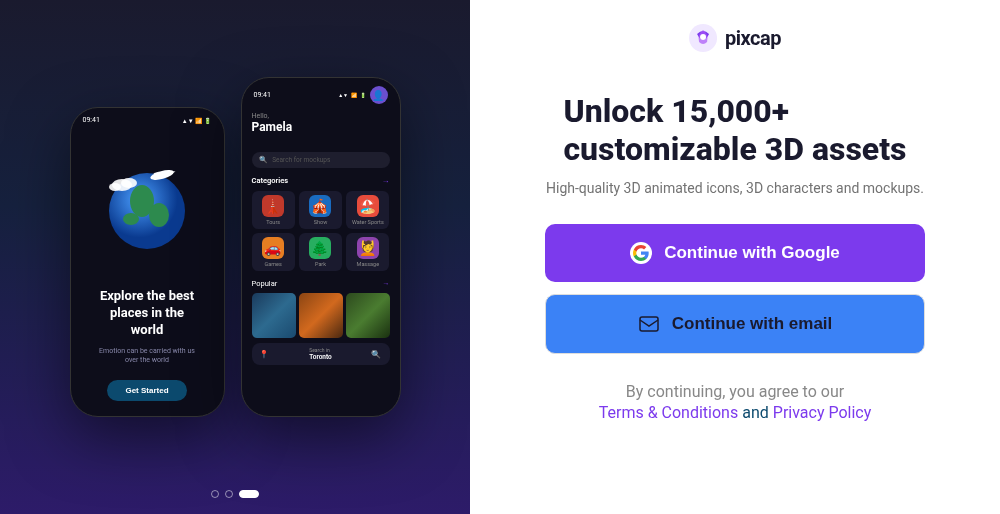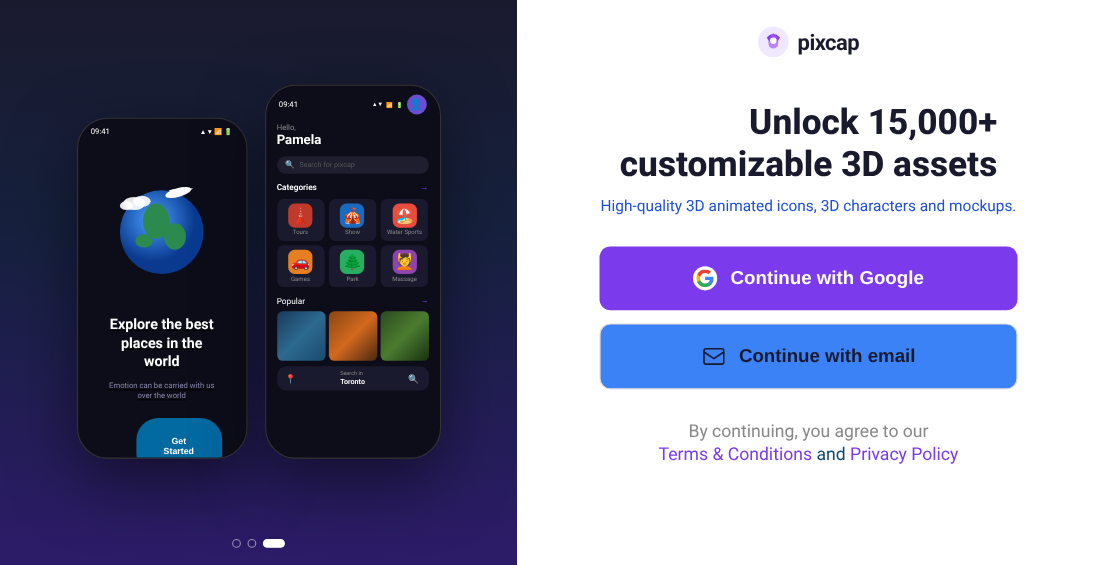--- a/index.html
+++ b/index.html
@@ -74,65 +74,63 @@
       display: flex;
       align-items: center;
       justify-content: center;
       position: relative;
     }
 
     .phone-1-text {
       text-align: center;
       margin-top: 20px;
       padding: 0 10px;
-      text-decoration: underline;
     }
 
     .phone-1-title {
       color: #fff;
       font-size: 13px;
       font-weight: 700;
       line-height: 1.3;
       margin-bottom: 8px;
     }
 
     .phone-1-sub {
       color: #8888aa;
       font-size: 7px;
       line-height: 1.4;
     }
 
     .phone-1-btn {
       margin-top: 14px;
-      background: #0369a1;
+      background: #0c4a6e;
       color: #fff;
       border: none;
       border-radius: 20px;
-      padding: 17px 18px;
+      padding: 6px 18px;
       font-size: 8px;
       font-weight: 600;
       cursor: pointer;
-      margin-left: 31px;
     }
 
     
     .phone-2-content {
       padding: 4px 10px;
     }
 
     .phone-2-hello {
       color: #888;
       font-size: 7px;
     }
 
     .phone-2-name {
       color: #fff;
       font-size: 12px;
       font-weight: 700;
-      margin-bottom: 8px;
+      margin-bottom: 18px;
     }
 
     .phone-2-search {
       background: #1e1e2e;
       border-radius: 8px;
       padding: 4px 8px;
       display: flex;
       align-items: center;
       gap: 4px;
       margin-bottom: 8px;
@@ -274,28 +272,28 @@
       font-size: 20px;
       font-weight: 700;
       color: #1a1a2e;
       letter-spacing: -0.5px;
     }
 
     .main-title {
       font-size: 32px;
       font-weight: 800;
       color: #1a1a2e;
-      text-align: right;
+      text-align: left;
       line-height: 1.2;
       margin-bottom: 12px;
     }
 
     .main-subtitle {
       font-size: 14px;
-      color: #1d4ed8;
+      color: #737373;
       text-align: center;
       margin-bottom: 28px;
     }
 
     .btn-google {
       width: 380px;
       padding: 18px 24px;
       background: #7c3aed;
       color: #fff;
       border: none;
@@ -439,21 +437,21 @@
           <div style="width:18px;height:18px;border-radius:50%;background:#6b4fcf;overflow:hidden;display:flex;align-items:center;justify-content:center;">
             <span style="font-size:10px;">👤</span>
           </div>
         </div>
       </div>
       <div class="phone-2-content">
         <div class="phone-2-hello">Hello,</div>
         <div class="phone-2-name">Pamela</div>
         <div class="phone-2-search">
           <span style="font-size:7px;color:#555;">🔍</span>
-          <span class="phone-2-search-text">Search for pixcap</span>
+          <span class="phone-2-search-text">Search for mockups</span>
         </div>
         <div class="p2-section-title">
           <span>Categories</span>
           <span style="color:#7c3aed;font-size:8px;">→</span>
         </div>
         <div class="p2-categories">
           <div class="p2-cat-item">
             <div class="p2-cat-icon" style="background:#c0392b;">🗼</div>
             <div class="p2-cat-label">Tours</div>
           </div>

